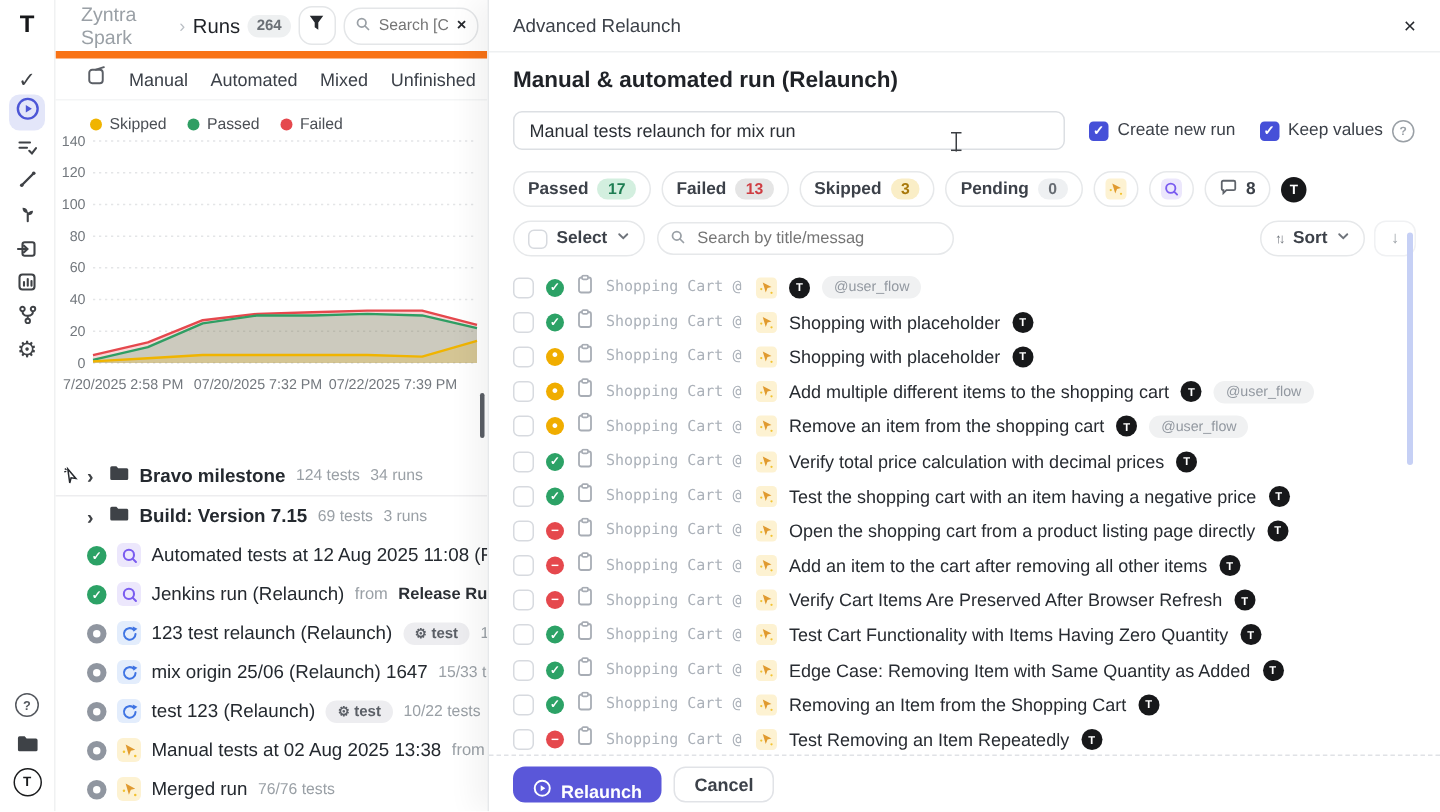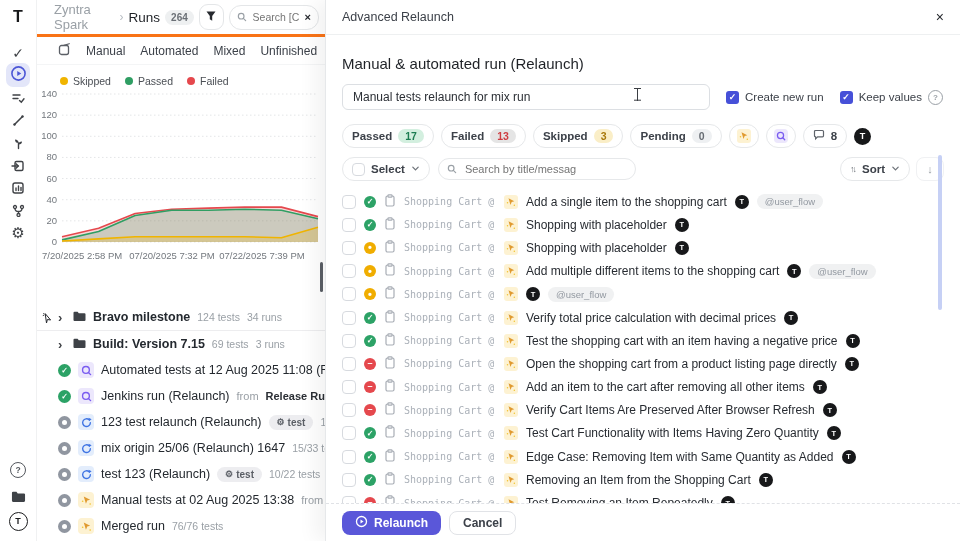--- a/index.html
+++ b/index.html
@@ -10,21 +10,21 @@
   .sidebar{position:absolute;left:0;top:0;bottom:0;width:36px;border-right:1px solid #f0f1f2;background:#fff;z-index:3;}
   .sb-item{position:absolute;left:50%;transform:translate(-50%,-50%);display:flex;align-items:center;justify-content:center;width:24px;height:24px;border-radius:7px;}
   .sb-item.active{background:#e3e6f9;}
   .sb-logo{font-weight:800;font-size:16px;color:#17181a;}
   .sb-char{font-size:14px;color:#3f4246;}
   .help-ring{width:14px;height:14px;border:1.3px solid #54585e;border-radius:50%;display:flex;align-items:center;justify-content:center;font-size:8.5px;font-weight:700;color:#54585e;}
   .avatar-ring{width:17px;height:17px;border:1.6px solid #1b1c1e;border-radius:50%;display:flex;align-items:center;justify-content:center;font-size:9px;font-weight:800;color:#1b1c1e;}
 
   
   .left{position:absolute;left:36px;top:0;width:289px;height:541px;overflow:hidden;background:#fff;}
-  .lp-header{height:34px;border-bottom:3px solid #f97316;display:flex;align-items:center;padding:0 6px 0 18px;gap:5px;}
+  .lp-header{height:34px;border-bottom:5px solid #f97316;display:flex;align-items:center;padding:0 6px 0 18px;gap:5px;}
   .crumb-app{color:#9aa0a6;font-size:13px;}
   .crumb-sep{color:#b9bec4;font-size:12px;}
   .crumb-page{color:#1f2227;font-size:13.5px;font-weight:400;}
   .count-pill{background:#eef0f1;color:#6b7076;font-size:10px;font-weight:700;border-radius:8px;padding:2px 6px;}
   .hdr-filter{margin-left:auto;width:28px;height:24px;border:1px solid #e4e6e8;border-radius:9px;display:flex;align-items:center;justify-content:center;background:#fff;}
   .hdr-search{width:86px;height:23px;border:1px solid #e4e6e8;border-radius:12px;display:flex;align-items:center;gap:4px;padding:0 7px;background:#fff;}
   .hdr-search input{border:0;outline:0;width:46px;font-size:10.5px;color:#6b7076;background:transparent;font-family:"Liberation Sans",sans-serif;}
   .hdr-x{font-size:11px;color:#26292e;font-weight:700;}
 
   .tabs{height:27px;display:flex;align-items:center;gap:15px;padding:0 10px 0 22px;border-bottom:1px solid #f4f5f6;}
@@ -61,21 +61,21 @@
   .tic{width:16px;height:16px;border-radius:4px;display:inline-flex;align-items:center;justify-content:center;flex:none;}
   .tic-automated{background:#ece7fc;}
   .tic-relaunch{background:#e3edfc;}
   .tic-manual{background:#fdf2d2;}
 
   
   .modal{position:absolute;left:325px;top:0;right:0;bottom:0;background:#fff;border-left:1px solid #e6e8ea;box-shadow:-10px 0 18px rgba(0,0,0,.05);z-index:5;overflow:hidden;}
   .m-header{height:34px;border-bottom:1px solid #eef0f1;display:flex;align-items:center;padding:0 16px;font-size:12.5px;color:#3c4149;}
   .m-close{margin-left:auto;font-size:14px;color:#26292e;}
   .m-body{padding:10px 16px 0 16px;position:relative;}
-  .m-title{font-size:15px;font-weight:400;color:#1f2227;margin:10px 0 12px 0;}
+  .m-title{font-size:15px;font-weight:700;color:#1f2227;margin:0 0 12px 0;}
   .name-row{display:flex;align-items:center;gap:16px;}
   .name-input{width:346px;height:24px;border:1px solid #dcdfe3;border-radius:6px;padding:0 10px;font-size:12px;color:#2b2f35;outline:none;font-family:"Liberation Sans",sans-serif;}
   .ck{display:flex;align-items:center;gap:6px;font-size:11.5px;color:#3c4149;white-space:nowrap;}
   .cbx{width:13px;height:13px;background:#4650d8;border-radius:3px;color:#fff;font-size:9px;font-weight:700;display:inline-flex;align-items:center;justify-content:center;flex:none;}
   .cbx::after{content:"\2713";}
   .cbx-empty{width:12px;height:12px;border:1.2px solid #d7dadf;border-radius:4px;background:#fff;flex:none;}
   .help-sm{width:13px;height:13px;border:1.2px solid #9aa0a6;border-radius:50%;display:inline-flex;align-items:center;justify-content:center;font-size:8px;color:#9aa0a6;font-weight:700;}
 
   .chips{display:flex;align-items:center;gap:7px;margin-top:14px;}
   .chip{display:inline-flex;align-items:center;gap:6px;border:1px solid #e6e8ea;border-radius:15px;padding:0 9px;height:22px;font-size:11.5px;font-weight:600;color:#3c4149;background:#fff;}
@@ -98,21 +98,21 @@
   .t-row{height:23.2px;display:flex;align-items:center;gap:8px;white-space:nowrap;overflow:hidden;}
   .t-suite{font-family:"DejaVu Sans Mono",monospace;font-size:10px;color:#abb1b9;width:92px;overflow:hidden;flex:none;}
   .t-title{font-size:12px;font-weight:500;color:#272b31;}
   .t-avatar{width:14px;height:14px;border-radius:50%;background:#17181a;color:#fff;font-size:7.5px;font-weight:800;display:inline-flex;align-items:center;justify-content:center;flex:none;}
   .tag{background:#f0f1f2;color:#9298a0;font-size:9.5px;border-radius:8px;padding:2px 8px;}
   .mic{width:14px;height:14px;border-radius:3px;background:#fdf2d2;display:inline-flex;align-items:center;justify-content:center;flex:none;}
 
   .m-scroll{position:absolute;right:18px;top:155px;width:4px;height:155px;background:#c6d0f5;border-radius:2px;}
 
   .m-footer{position:absolute;left:0;right:0;bottom:0;height:37px;border-top:1px dashed #e0e2e6;display:flex;align-items:center;gap:8px;padding:0 16px;background:#fff;}
-  .btn-primary{display:inline-flex;align-items:center;gap:6px;background:#5a57d9;color:#fff;font-size:12px;font-weight:600;border:none;border-radius:8px;height:24px;padding:0 13px;font-family:"Liberation Sans",sans-serif;}
+  .btn-primary{display:inline-flex;align-items:flex-end;gap:6px;background:#5a57d9;color:#fff;font-size:12px;font-weight:600;border:none;border-radius:8px;height:24px;padding:0 13px;font-family:"Liberation Sans",sans-serif;}
   .btn-secondary{background:#fff;color:#3c4149;font-size:12px;font-weight:600;border:1px solid #e1e3e7;border-radius:8px;height:24px;padding:0 13px;font-family:"Liberation Sans",sans-serif;}
 
   .ibeam{position:absolute;left:308px;top:53px;width:7px;height:13px;}
   .ibeam::before{content:"";position:absolute;left:3px;top:0;bottom:0;width:1.3px;background:#3b3e43;}
   .ibeam::after{content:"";position:absolute;left:0;right:0;top:0;height:1.3px;background:#3b3e43;box-shadow:0 11.7px 0 #3b3e43;}
 </style>
 </head>
 <body>
 
 <div class="app">
@@ -512,21 +512,20 @@
                 <rect x="4" y="0.8" width="4" height="2.4" rx="0.8" fill="#fff" stroke="#a8adb5" stroke-width="1.2"></rect>
               </svg></span>
     <span class="t-suite">Shopping Cart @...</span>
     <span class="mic">
               <svg width="10" height="10" viewBox="0 0 12 12">
                 <path d="M3 1.5 L10 5.2 L6.8 6 L5.4 9.6 Z" fill="#e09a2f"></path>
                 <circle cx="1.8" cy="6.8" r="0.9" fill="#f2c230"></circle>
                 <circle cx="10" cy="9.8" r="0.9" fill="#f2c230"></circle>
               </svg>
             </span>
-    <span class="t-title">Add a single item to the shopping cart</span>
     <span class="t-avatar">T</span>
     <span class="tag">@user_flow</span>
   </div>
           <div class="t-row">
     <span class="cbx-empty"></span>
     <span class="st st-passed" style="width:12px;height:12px"></span>
     <span><svg width="12" height="13" viewBox="0 0 12 13">
                 <rect x="2" y="2" width="8" height="10" rx="1.5" fill="none" stroke="#a8adb5" stroke-width="1.2"></rect>
                 <rect x="4" y="0.8" width="4" height="2.4" rx="0.8" fill="#fff" stroke="#a8adb5" stroke-width="1.2"></rect>
               </svg></span>
@@ -588,20 +587,21 @@
                 <rect x="4" y="0.8" width="4" height="2.4" rx="0.8" fill="#fff" stroke="#a8adb5" stroke-width="1.2"></rect>
               </svg></span>
     <span class="t-suite">Shopping Cart @...</span>
     <span class="mic">
               <svg width="10" height="10" viewBox="0 0 12 12">
                 <path d="M3 1.5 L10 5.2 L6.8 6 L5.4 9.6 Z" fill="#e09a2f"></path>
                 <circle cx="1.8" cy="6.8" r="0.9" fill="#f2c230"></circle>
                 <circle cx="10" cy="9.8" r="0.9" fill="#f2c230"></circle>
               </svg>
             </span>
+    <span class="t-title">Remove an item from the shopping cart</span>
     <span class="t-avatar">T</span>
     <span class="tag">@user_flow</span>
   </div>
           <div class="t-row">
     <span class="cbx-empty"></span>
     <span class="st st-passed" style="width:12px;height:12px"></span>
     <span><svg width="12" height="13" viewBox="0 0 12 13">
                 <rect x="2" y="2" width="8" height="10" rx="1.5" fill="none" stroke="#a8adb5" stroke-width="1.2"></rect>
                 <rect x="4" y="0.8" width="4" height="2.4" rx="0.8" fill="#fff" stroke="#a8adb5" stroke-width="1.2"></rect>
               </svg></span>

